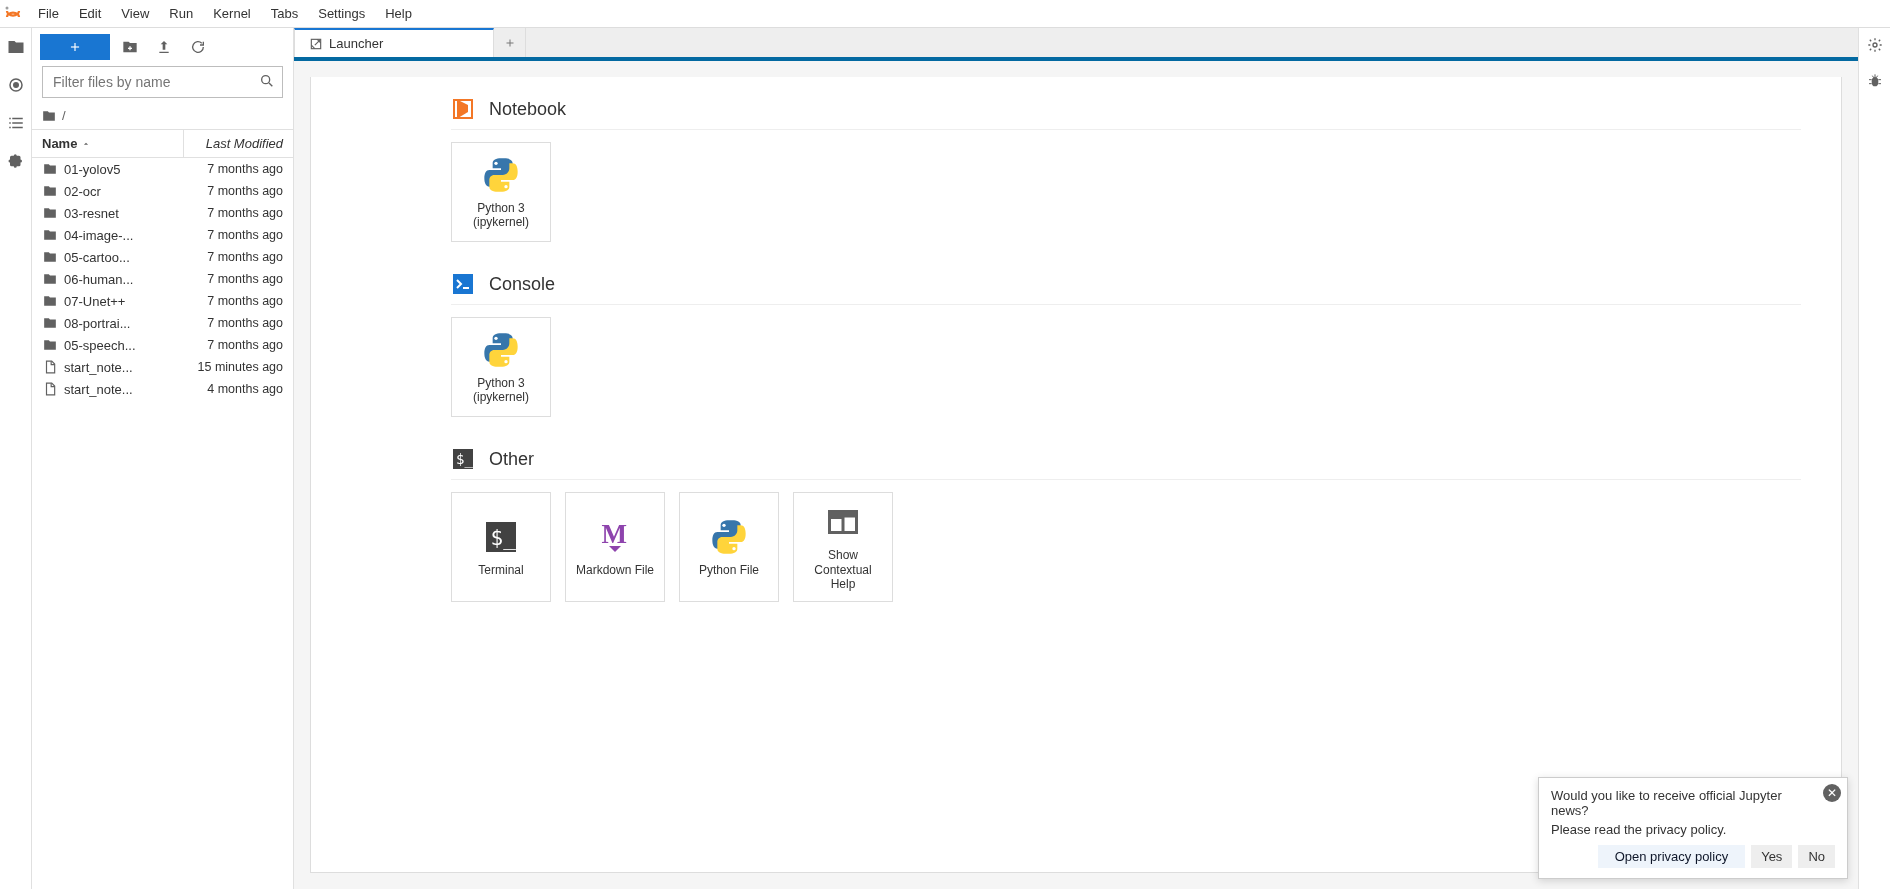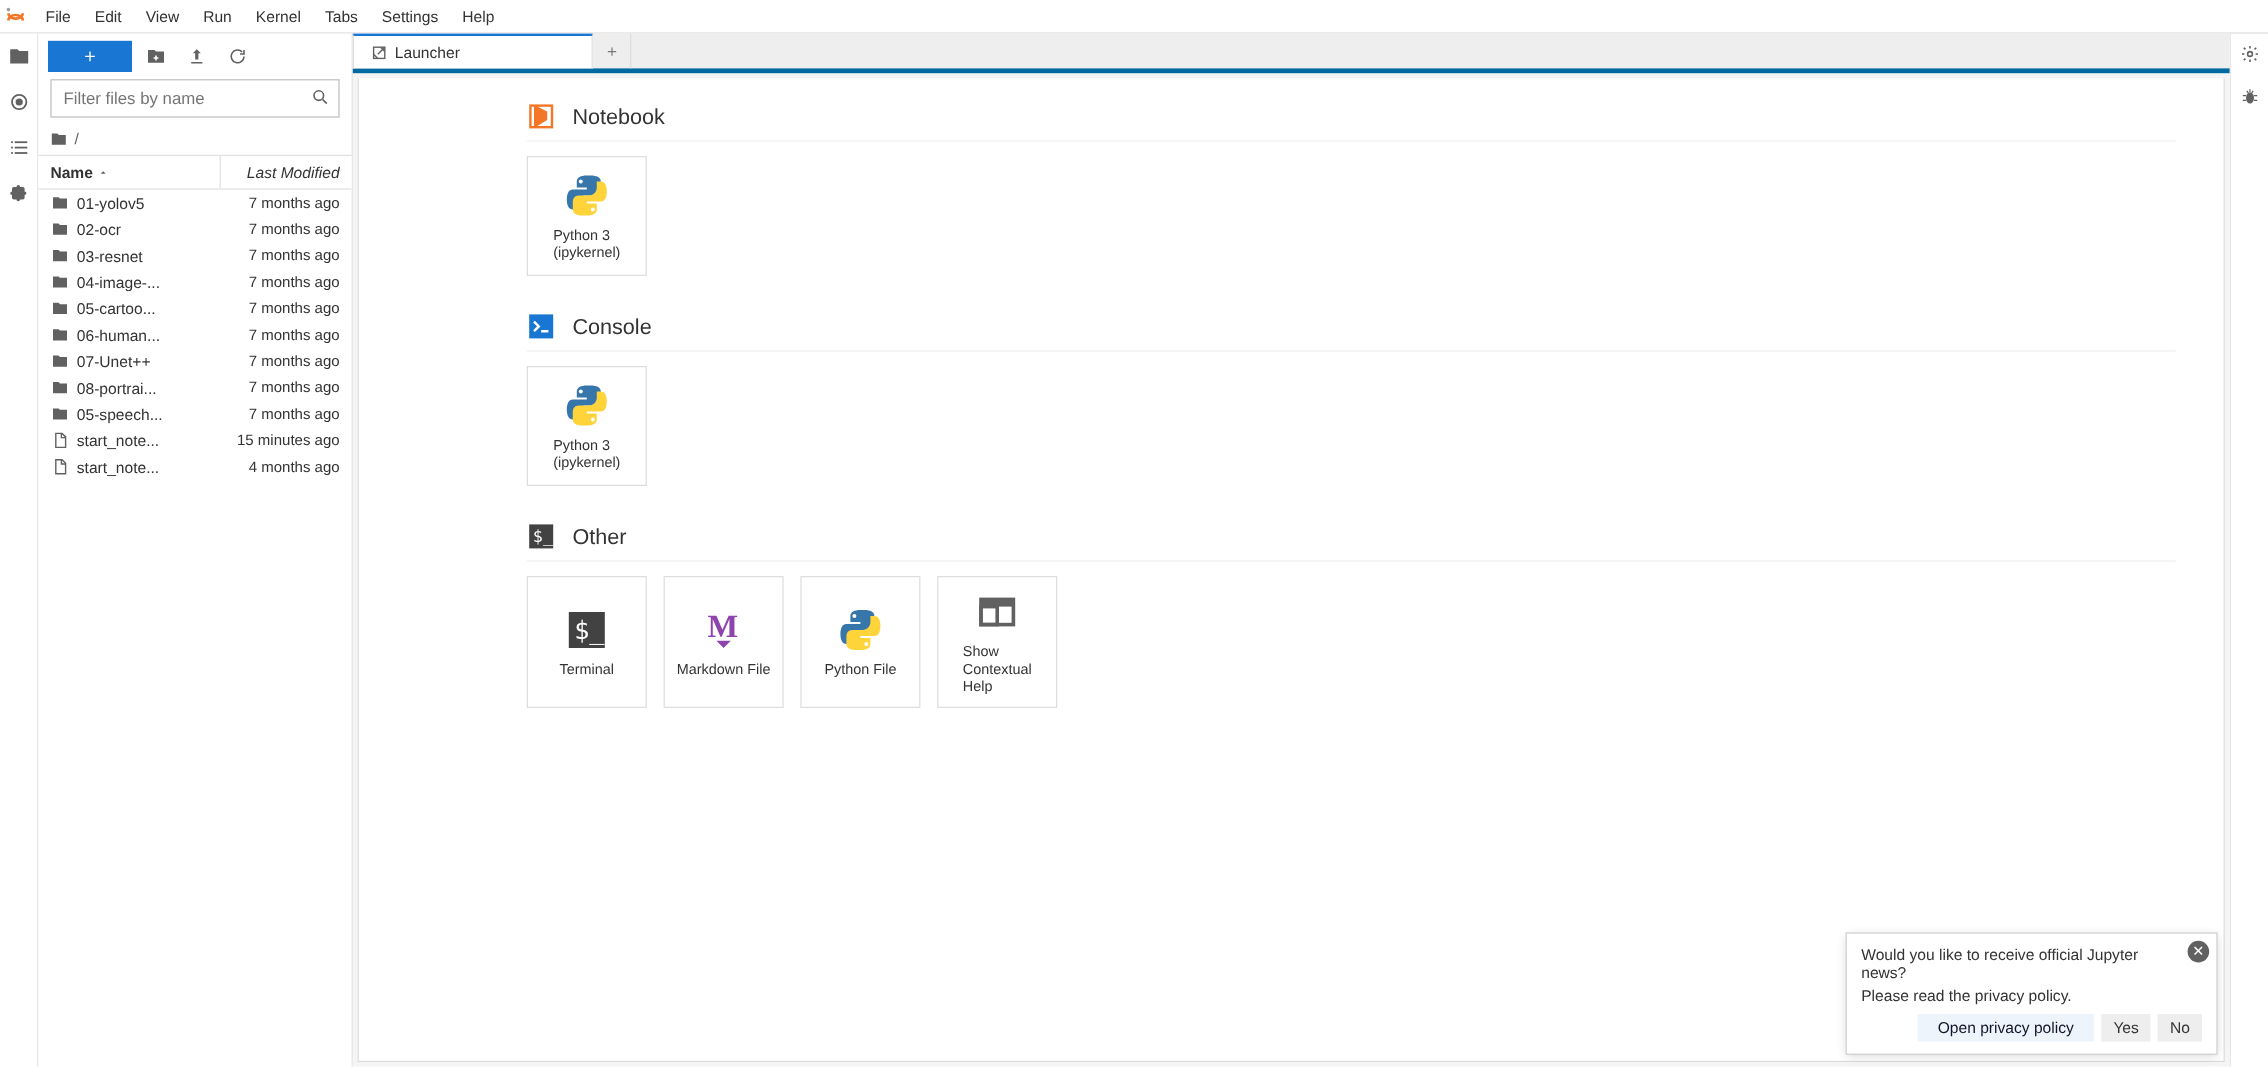--- a/index.html
+++ b/index.html
@@ -34,31 +34,31 @@
   .fb-row { display: flex; align-items: center; padding: 2px 10px; cursor: pointer; height: 22px;}
   .fb-row .ficon { width: 16px; height:16px; margin-right: 6px; color: #616161; flex-shrink:0; display:flex; align-items:center; justify-content:center;}
   .fb-row .fname { flex: 1; white-space: nowrap; overflow: hidden; text-overflow: ellipsis; }
   .fb-row .fmod { width: 100px; text-align: right; color: #333; font-size:12.5px;}
 
   
   .content { flex: 1; display: flex; flex-direction: column; background: #f5f5f5; position:relative;}
   .tabbar { height: 33px; background: #eee; display: flex; align-items: stretch; border-bottom: 4px solid #0369a1; }
   .tab { background: #fff; border: 1px solid #ddd; border-bottom: none; border-top: 2px solid #1976d2; padding: 0 14px; display: flex; align-items: center; gap:6px; font-size: 13px; min-width: 200px; cursor:pointer;}
   .tab-add { width: 32px; display:flex; align-items:center; justify-content:center; color:#777; cursor:pointer; border-right:1px solid #ddd;}
-  .launcher-body { flex: 1; background: #fff; margin: 4px; overflow: auto; padding: 20px 0 20px 140px; border: 1px solid #ddd; border-top:none;}
+  .launcher-body { flex: 1; background: #fff; margin: 16px; overflow: auto; padding: 20px 0 20px 140px; border: 1px solid #ddd; border-top:none;}
   
   .section { margin-bottom: 30px; }
   .section-header { display:flex; align-items:center; gap: 14px; padding-bottom: 8px; border-bottom: 1px solid #eee; margin-bottom: 12px; margin-right: 40px;}
   .section-header .sicon { width: 24px; height: 24px; display:flex; align-items:center; justify-content:center;}
   .section-header .stitle { font-size: 18px; color: #333; }
   .cards { display: flex; gap: 14px; flex-wrap: wrap; }
   .card { width: 100px; height: 100px; border: 1px solid #ddd; display:flex; flex-direction:column; align-items:center; justify-content:center; gap:6px; cursor:pointer; background:#fff;}
   .card.tall { height: 110px; }
   .card .cicon { width: 40px; height: 40px; display:flex; align-items:center; justify-content:center;}
-  .card .clabel { font-size: 12px; line-height:1.2; padding: 0 4px;}
+  .card .clabel { font-size: 12px; text-align:center; line-height:1.2; padding: 0 4px;}
 
   
   .rightrail { width: 32px; border-left: 1px solid #e0e0e0; display:flex; flex-direction:column; align-items:center; padding-top:8px; gap:18px;}
   .rightrail .ricon { width:18px; height:18px; color:#616161; cursor:pointer; display:flex; align-items:center; justify-content:center;}
 
   
   .toast { position: absolute; right: 10px; bottom: 10px; width: 310px; background: #fff; border: 1px solid #ccc; box-shadow: 0 2px 8px rgba(0,0,0,0.15); padding: 10px 12px; font-size: 13px;}
   .toast .close { position:absolute; top:6px; right:6px; width:18px; height:18px; border-radius:50%; background:#616161; color:#fff; display:flex; align-items:center; justify-content:center; cursor:pointer; font-size:12px;}
   .toast .msg { margin-bottom: 4px; padding-right: 18px;}
   .toast .actions { display:flex; justify-content:flex-end; gap:6px; margin-top:8px;}

